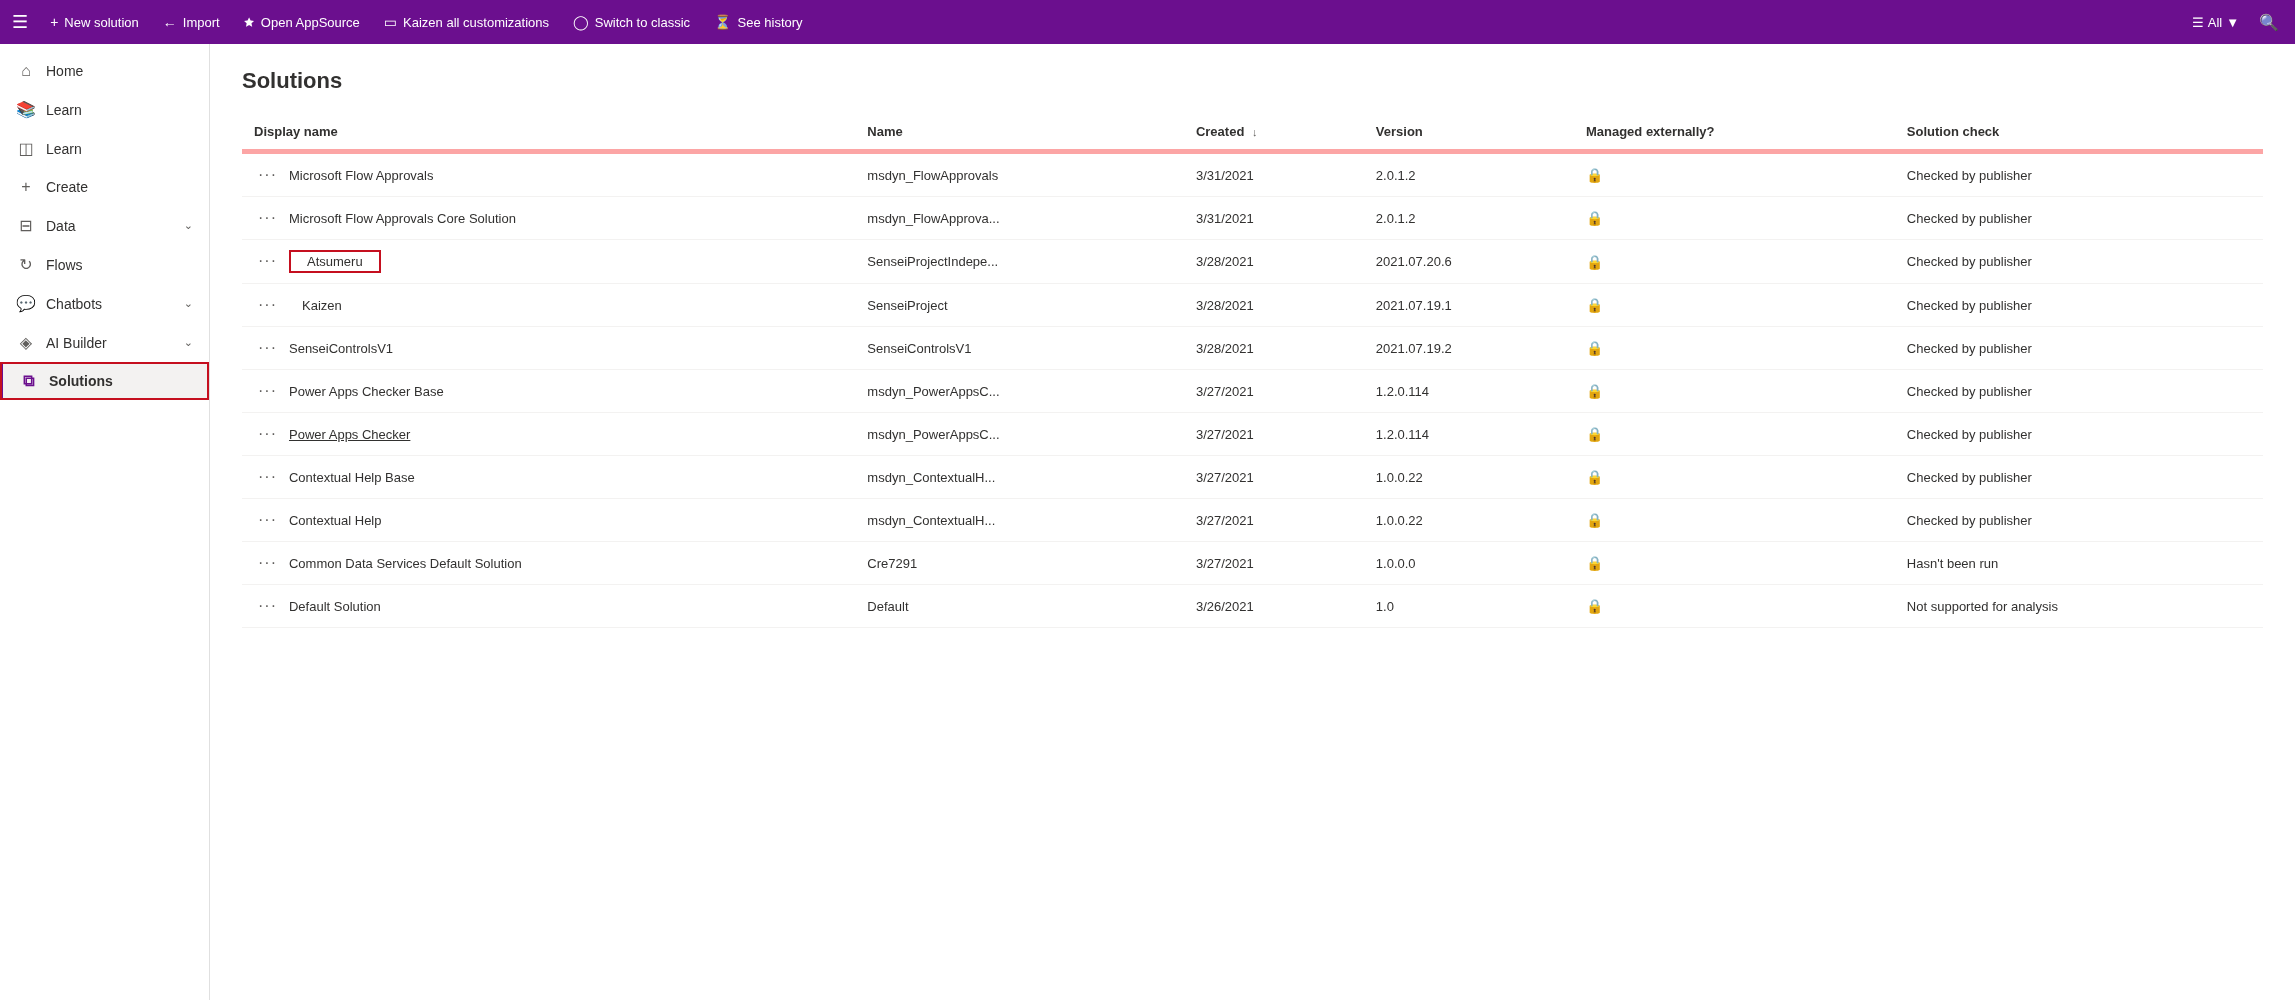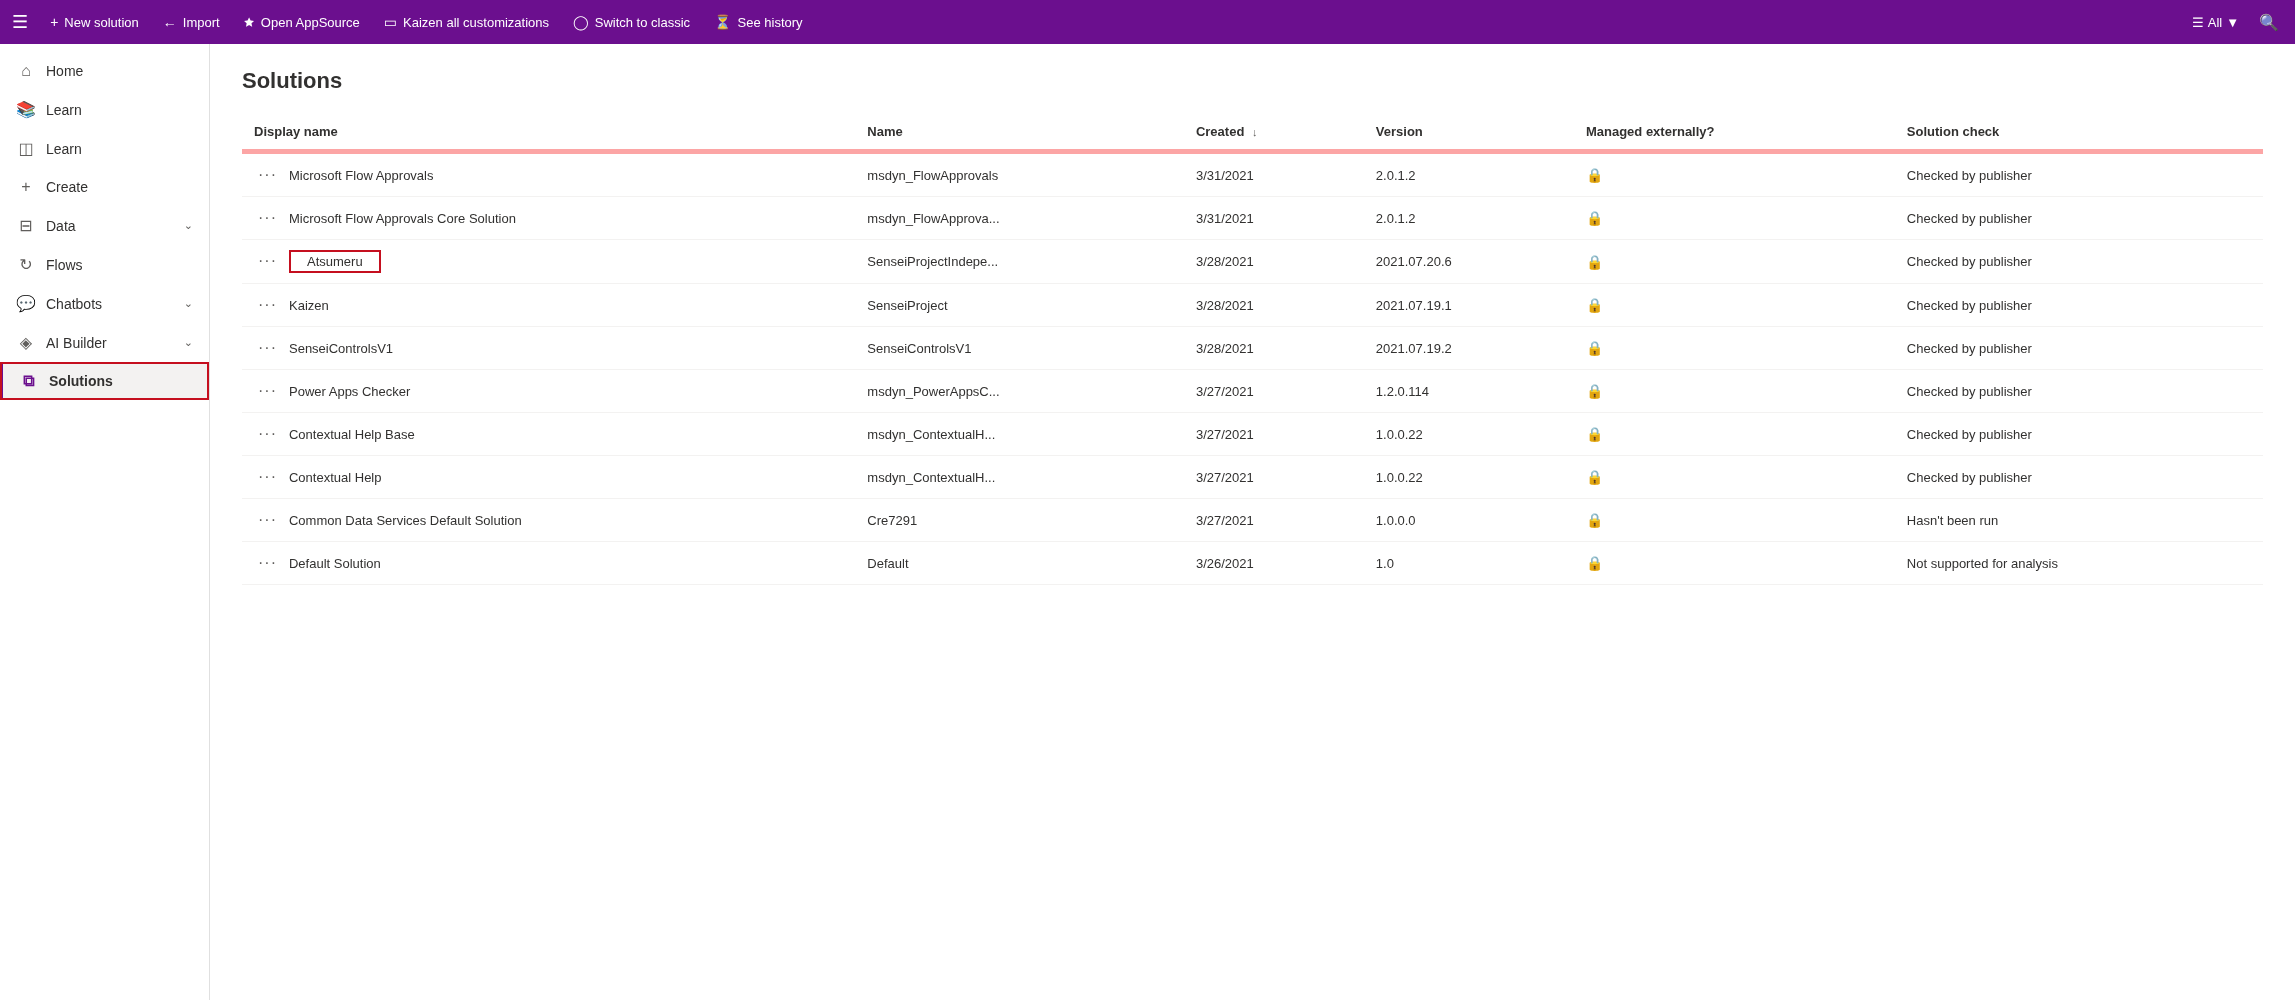--- a/index.html
+++ b/index.html
@@ -285,37 +285,45 @@
           </tr>
           <tr>
             <td><button class="more-btn">···</button><span style="margin-left: 8px; border: 2px solid rgb(197, 15, 31); padding: 2px 16px; display: inline-block;">Atsumeru</span></td>
             <td>SenseiProjectIndepe...</td>
             <td>3/28/2021</td>
             <td>2021.07.20.6</td>
             <td><span class="lock-icon">🔒</span></td>
             <td>Checked by publisher</td>
           </tr>
           <tr>
-            <td><button class="more-btn">···</button><span style="margin-left: 8px;">Kaizen</span></td>
+            <td><button class="more-btn">···</button><span style="margin-left: 21px;">Kaizen</span></td>
             <td>SenseiProject</td>
             <td>3/28/2021</td>
             <td>2021.07.19.1</td>
             <td><span class="lock-icon">🔒</span></td>
             <td>Checked by publisher</td>
           </tr>
           <tr>
             <td><button class="more-btn">···</button><span style="margin-left: 8px;">SenseiControlsV1</span></td>
             <td>SenseiControlsV1</td>
             <td>3/28/2021</td>
             <td>2021.07.19.2</td>
             <td><span class="lock-icon">🔒</span></td>
             <td>Checked by publisher</td>
           </tr>
           <tr>
-            <td><button class="more-btn">···</button><span style="margin-left: 8px;">Power Apps Checker</span></td>
+            <td><button class="more-btn">···</button><span style="margin-left: 8px;">Power Apps Checker Base</span></td>
+            <td>msdyn_PowerAppsC...</td>
+            <td>3/27/2021</td>
+            <td>1.2.0.114</td>
+            <td><span class="lock-icon">🔒</span></td>
+            <td>Checked by publisher</td>
+          </tr>
+          <tr>
+            <td><button class="more-btn">···</button><span style="margin-left: 8px; text-decoration: underline;">Power Apps Checker</span></td>
             <td>msdyn_PowerAppsC...</td>
             <td>3/27/2021</td>
             <td>1.2.0.114</td>
             <td><span class="lock-icon">🔒</span></td>
             <td>Checked by publisher</td>
           </tr>
           <tr>
             <td><button class="more-btn">···</button><span style="margin-left: 8px;">Contextual Help Base</span></td>
             <td>msdyn_ContextualH...</td>
             <td>3/27/2021</td>

